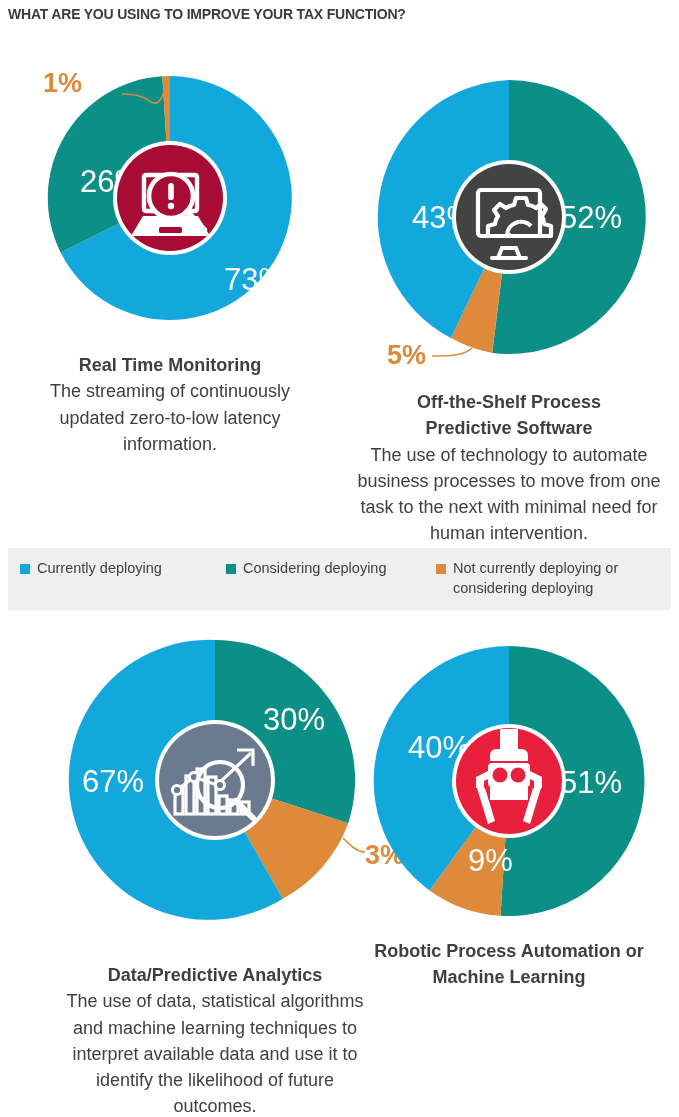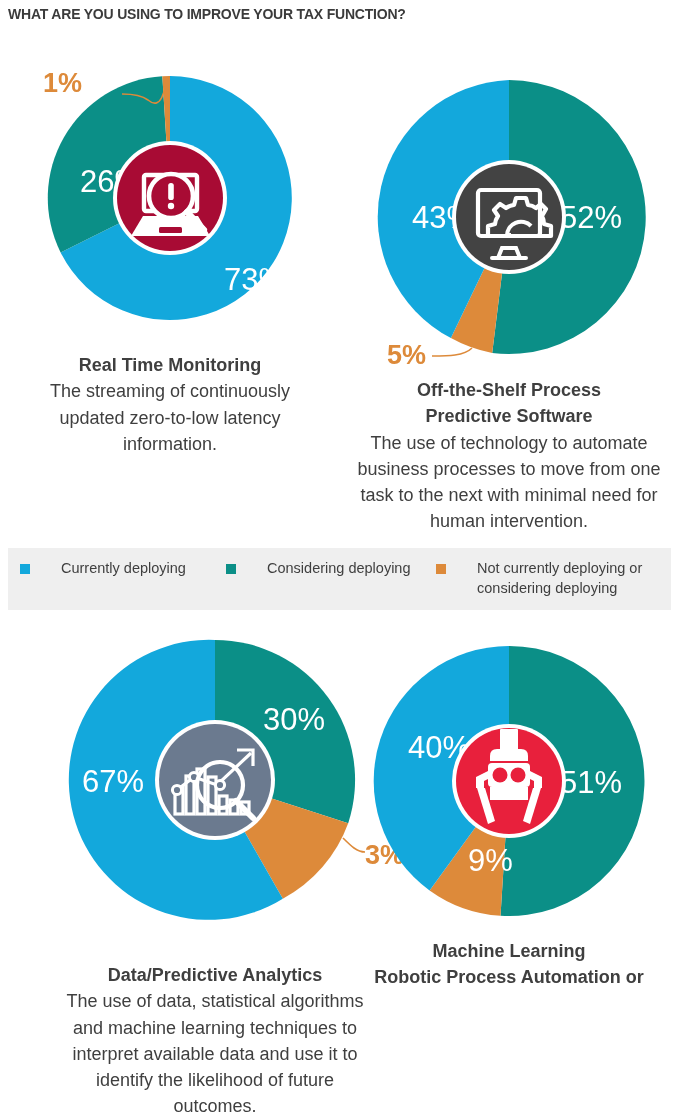--- a/index.html
+++ b/index.html
@@ -40,21 +40,21 @@
   .caption .cap-title{font-weight:bold;display:block;}
   .caption .cap-desc{display:block;}
   #legend{
     position:absolute;left:8px;top:548px;
     width:663px;height:62px;
     background:#efefef;
     box-sizing:border-box;
   }
   .leg-item{
     position:absolute;top:11px;
-    display:flex;align-items:flex-start;gap:24px;
+    display:flex;align-items:flex-start;
   }
   .leg-sw{
     width:10px;height:10px;flex:0 0 10px;
     margin-top:5px;margin-right:7px;
     display:block;
   }
   .leg-label{font-size:14.5px;line-height:1.35;color:#3f3f3f;}
   .leg-1{left:12px;}
   .leg-2{left:218px;text-align:center;}
   .leg-3{left:428px;width:230px;}
@@ -121,21 +121,21 @@
         <path d="M138 176 L152 176 L156 186 L134 186 Z" fill="none" stroke="#ffffff" stroke-width="4"></path>
         <path d="M128 186 L162 186" stroke="#ffffff" stroke-width="4" stroke-linecap="round"></path>
         <path d="M145 164 L145 161" stroke="#ffffff" stroke-width="4"></path>
         <g fill="none" stroke="#ffffff" stroke-width="4.2" stroke-linejoin="round">
           <path d="M124 164 L124 154 L131 152 A17 17 0 0 1 134 144 L130 138 L136 132 L142 136 A17 17 0 0 1 150 133 L152 126 L162 126 L164 133 A17 17 0 0 1 172 136 L177 132 L182 137 L178 144 A17 17 0 0 1 180 152 L187 154 L187 164 Z"></path>
           <path d="M143 164 A14 14 0 0 1 167 154"></path>
         </g>
       </g>
     </svg>
   </div>
-  <div class="caption" style="margin-top:15px;">
+  <div class="caption" style="margin-top:27px;">
     <span class="cap-title">Off-the-Shelf Process</span>
     <span class="cap-title">Predictive Software</span>
     <span class="cap-desc">The use of technology to automate business processes to move from one task to the next with minimal need for human intervention.</span>
   </div>
 </div>
 
 <div id="legend">
   <div class="leg-item leg-1">
     <span class="leg-sw" style="background:#13A8DC;"></span>
     <span class="leg-label">Currently deploying</span>
@@ -215,16 +215,16 @@
         <circle cx="154" cy="139" r="7.5" fill="#E8203C"></circle>
         <path d="M124 135 L112 141 L112 152 L120 152 L120 145 L124 143 Z" fill="#ffffff"></path>
         <path d="M166 135 L178 141 L178 152 L170 152 L170 145 L166 143 Z" fill="#ffffff"></path>
         <path d="M113 152 L121 152 L131 185 L124 188 Z" fill="#ffffff"></path>
         <path d="M177 152 L169 152 L159 185 L166 188 Z" fill="#ffffff"></path>
         <rect x="126" y="151" width="38" height="13" fill="#ffffff"></rect>
       </g>
     </svg>
   </div>
   <div class="caption" style="margin-top:12px;">
+    <span class="cap-title">Robotic Process Automation or</span>
     <span class="cap-title">Machine Learning</span>
-    <span class="cap-title">Robotic Process Automation or</span>
   </div>
 </div>
 
 </body></html>

